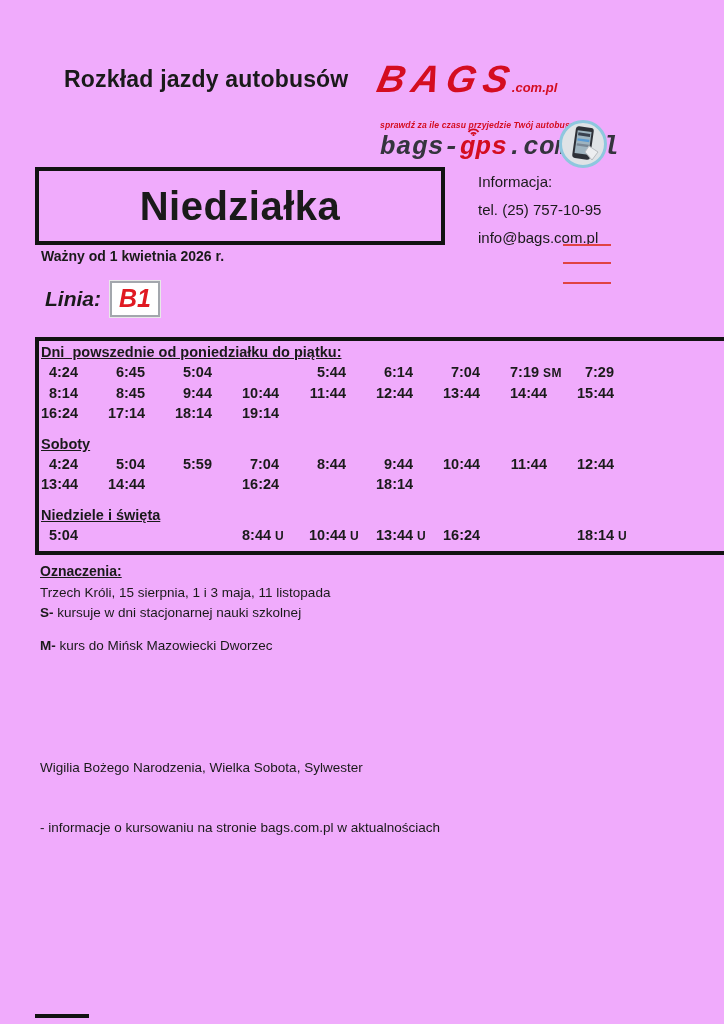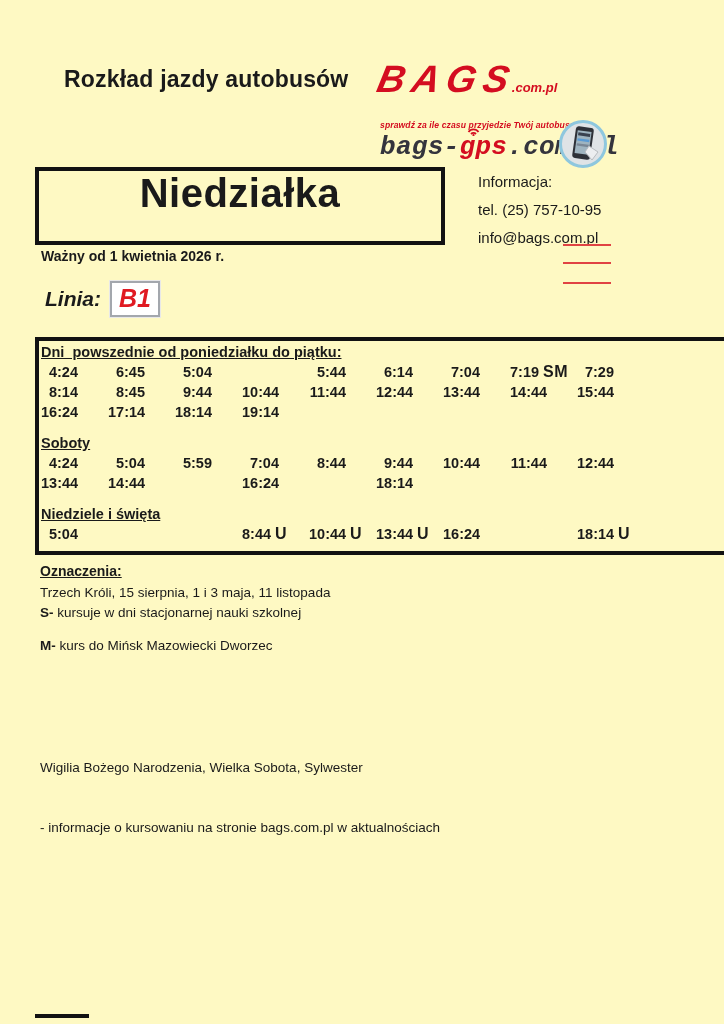--- a/index.html
+++ b/index.html
@@ -3,21 +3,21 @@
 <meta charset="utf-8">
 <style>
   :root{
     --brand-red:#d40d20;
     --accent-red:#e04343;
     --gps-dark:#34343d;
     --ink:#1a1a1a;
   }
   html,body{margin:0;padding:0;background:#fff;}
   .page{
-    position:relative;width:724px;height:1024px;background:#fef9c3;overflow:hidden;
+    position:relative;width:724px;height:1024px;background:#f0abfc;overflow:hidden;
     font-family:"Liberation Sans",sans-serif;color:var(--ink);
   }
   
   .doc-title{position:absolute;left:64px;top:66px;font-size:23px;font-weight:bold;letter-spacing:.2px;}
   .bags-logo{position:absolute;left:378px;top:60px;white-space:nowrap;}
   .bags-wordmark{
     display:inline-block;font-size:38px;font-weight:bold;font-style:italic;
     color:var(--brand-red);letter-spacing:7px;transform:skewX(-12deg);line-height:1;
   }
   .bags-suffix{font-size:13px;font-weight:bold;font-style:italic;color:var(--brand-red);margin-left:-4px;}
@@ -25,21 +25,21 @@
   .gps-tagline{color:var(--brand-red);font-style:italic;font-weight:bold;font-size:8.6px;white-space:nowrap;letter-spacing:.1px;}
   .gps-site{position:relative;font-size:26px;font-weight:bold;font-style:italic;color:var(--gps-dark);letter-spacing:.3px;margin-top:2px;white-space:nowrap;font-family:Liberation Mono, monospace;}
   .gps-accent{color:var(--brand-red);position:relative;}
   .wifi-icon{position:absolute;left:86px;top:-7px;}
   .phone-badge{position:absolute;left:558px;top:119px;width:50px;height:50px;}
   
   .contact{position:absolute;left:478px;top:168px;font-size:15px;line-height:28px;}
   
   .route-box{
     position:absolute;left:35px;top:167px;width:402px;height:70px;border:4px solid #121212;
-    display:flex;align-items:flex-start;justify-content:center;
+    display:flex;align-items:center;justify-content:center;
   }
   .route-name{font-size:40px;font-weight:bold;letter-spacing:.5px;}
   .valid-from{position:absolute;left:41px;top:248px;font-size:14px;font-weight:bold;}
   .red-line{position:absolute;left:563px;width:48px;height:2px;background:var(--accent-red);}
   .red-line.l1{top:244px}.red-line.l2{top:262px}.red-line.l3{top:282px}
   
   .linia-row{position:absolute;left:45px;top:281px;display:flex;align-items:center;text-align:right;}
   .linia-label{font-size:21px;font-weight:bold;font-style:italic;}
   .line-badge{
     margin-left:9px;border:2px solid #a3a7ad;border-radius:0;padding:0 7px 2px 7px;
@@ -50,21 +50,21 @@
   .kierunek .b{font-weight:bold;}
   
   .tt-box{
     position:absolute;left:35px;top:337px;width:695px;height:218px;border:4px solid #121212;
     box-sizing:border-box;padding:1px 0 0 2px;overflow:hidden;
   }
   .tt-header{font-size:14.5px;font-weight:bold;text-decoration:underline;white-space:pre;line-height:20px;}
   .tt-section + .tt-section{margin-top:11px;}
   .tt-row{display:grid;grid-template-columns:repeat(9,67px);line-height:20px;}
   .tt-cell{text-align:right;padding-right:30px;font-size:14.5px;font-weight:bold;white-space:nowrap;}
-  .tt-cell .sfx{font-size:16px;margin-left:4px;letter-spacing:.5px;}
+  .tt-cell .sfx{font-size:12px;margin-left:4px;letter-spacing:.5px;}
   
   .legend{position:absolute;left:40px;top:561px;font-size:13.5px;line-height:20px;width:640px;}
   .legend-title{font-size:14px;font-weight:bold;text-decoration:underline;margin-bottom:2px;}
   .legend-line{white-space:pre-wrap;}
   .legend-line .sym{font-weight:bold;}
   .legend-line.gap{margin-top:13px;}
   
   .footer{position:absolute;left:40px;top:718px;font-size:13.5px;line-height:20px;white-space:pre-wrap;}
   .page-bottom-artifact{position:absolute;left:35px;top:1014px;width:54px;height:4px;background:#121212;}
 </style>

